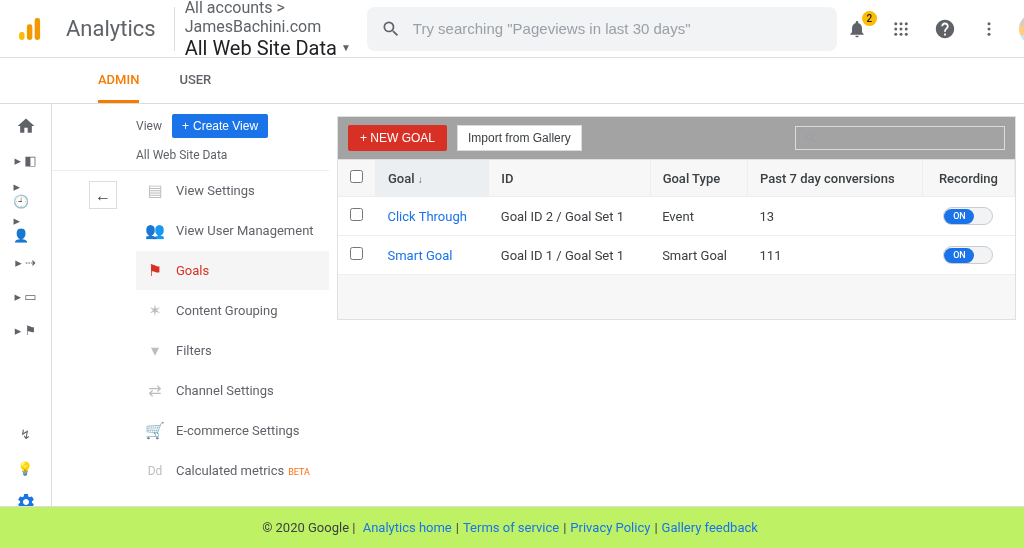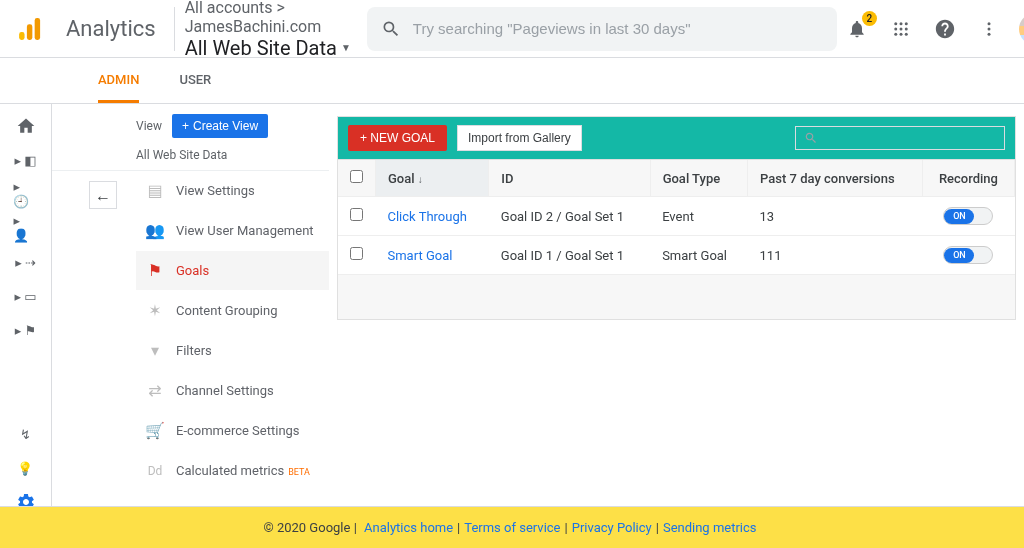--- a/index.html
+++ b/index.html
@@ -33,36 +33,36 @@
 .create-btn { background: #1a73e8; color: #fff; border: none; padding: 5px 10px; border-radius: 2px; font-size: 12px; cursor: pointer; font-weight: 500; display: flex; align-items: center; gap: 4px; }
 .view-sub { padding: 4px 12px 8px 84px; font-size: 12px; color: #5f6368; border-bottom: 1px solid #eceff1; }
 .menu { padding-left: 84px; }
 .menu-item { display: flex; align-items: center; height: 40px; gap: 12px; padding-left: 10px; color: #606369; font-size: 13px; cursor: pointer; border-bottom: 1px solid #fff; }
 .menu-item.active { color: #d93025; background: #f5f5f5; }
 .menu-item .mi-icon { width: 18px; height: 18px; display: flex; align-items: center; justify-content: center; color: #bdbdbd; font-size: 16px; }
 .menu-item.active .mi-icon { color: #d93025; }
 .beta { color: #ff6d00; font-size: 9px; margin-left: 4px; }
 .content { flex: 1; background: #fff; padding: 12px 8px; display: flex; flex-direction: column; }
 .panel { border: 1px solid #e0e0e0; background: #f7f7f7; flex: 1; display: flex; flex-direction: column; overflow: hidden; }
-.toolbar { display: flex; align-items: center; padding: 8px 10px; gap: 10px; background: #14b8a6; border-bottom: 1px solid #e0e0e0; }
+.toolbar { display: flex; align-items: center; padding: 8px 10px; gap: 10px; background: #a3a3a3; border-bottom: 1px solid #e0e0e0; }
 .newgoal { background: #d93025; color: #fff; border: none; padding: 6px 12px; font-size: 12px; font-weight: 500; cursor: pointer; border-radius: 2px; }
 .import { background: #fff; border: 1px solid #dadce0; padding: 5px 10px; font-size: 12px; color: #3c4043; cursor: pointer; }
 .searchbox { margin-left: auto; border: 1px solid #dadce0; padding: 4px 8px; display: flex; align-items: center; gap: 6px; width: 210px; color: #9aa0a6; }
 .searchbox input { border: none; outline: none; font-size: 12px; flex: 1; }
 table { width: 100%; border-collapse: collapse; background: #fff; }
 th, td { text-align: left; padding: 10px 12px; border-bottom: 1px solid #eee; font-size: 13px; vertical-align: middle; }
 th { color: #3c4043; font-weight: 500; background: #f7f7f7; border-right: 1px solid #eee; }
 th.goalh { background: #eceff1; }
 td.ck, th.ck { width: 36px; text-align: center; }
 .glink { color: #1a73e8; cursor: pointer; }
 .toggle { width: 50px; height: 18px; border-radius: 10px; background: #f1f3f4; border: 1px solid #ccc; display: inline-flex; align-items: center; cursor: pointer; }
 .toggle .pill { width: 30px; height: 15px; background: #1a73e8; border-radius: 10px; color: #fff; font-size: 9px; display: flex; align-items: center; justify-content: center; font-weight: 500; }
 .left-note { padding: 8px 12px; color: #5f6368; font-size: 13px; }
 .hscroll { height: 14px; background: #f7f7f7; border-top: 1px solid #e0e0e0; display: flex; align-items: center; padding: 0 4px; font-size: 10px; color: #888; justify-content: space-between; }
-footer { position: absolute; bottom: 0; left: 0; right: 0; height: 42px; display: flex; align-items: center; justify-content: center; font-size: 13px; color: #3c4043; border-top: 1px solid #dadce0; background: #fde047; }
+footer { position: absolute; bottom: 0; left: 0; right: 0; height: 42px; display: flex; align-items: center; justify-content: center; font-size: 13px; color: #3c4043; border-top: 1px solid #dadce0; background: #bef264; }
 footer a { color: #1a73e8; text-decoration: none; margin: 0 4px; cursor: pointer; }
 .chev { font-size: 10px; color: #5f6368; }
 </style>
 </head>
 <body>
 
 <div class="topbar">
   <div class="logo">
     <svg viewBox="0 0 36 36">
         <rect x="4" y="22" width="7" height="10" rx="3" fill="#fbbc04"></rect>
@@ -250,14 +250,14 @@
         </div>
     </div>
   </div>
 </div>
 
 <footer>
   <span>© 2020 Google</span>&nbsp;|&nbsp;
   <a>Analytics home</a> |
   <a>Terms of service</a> |
   <a>Privacy Policy</a> |
-  <a>Sending metrics</a>
+  <a>Gallery feedback</a>
 </footer>
 
 </body></html>

